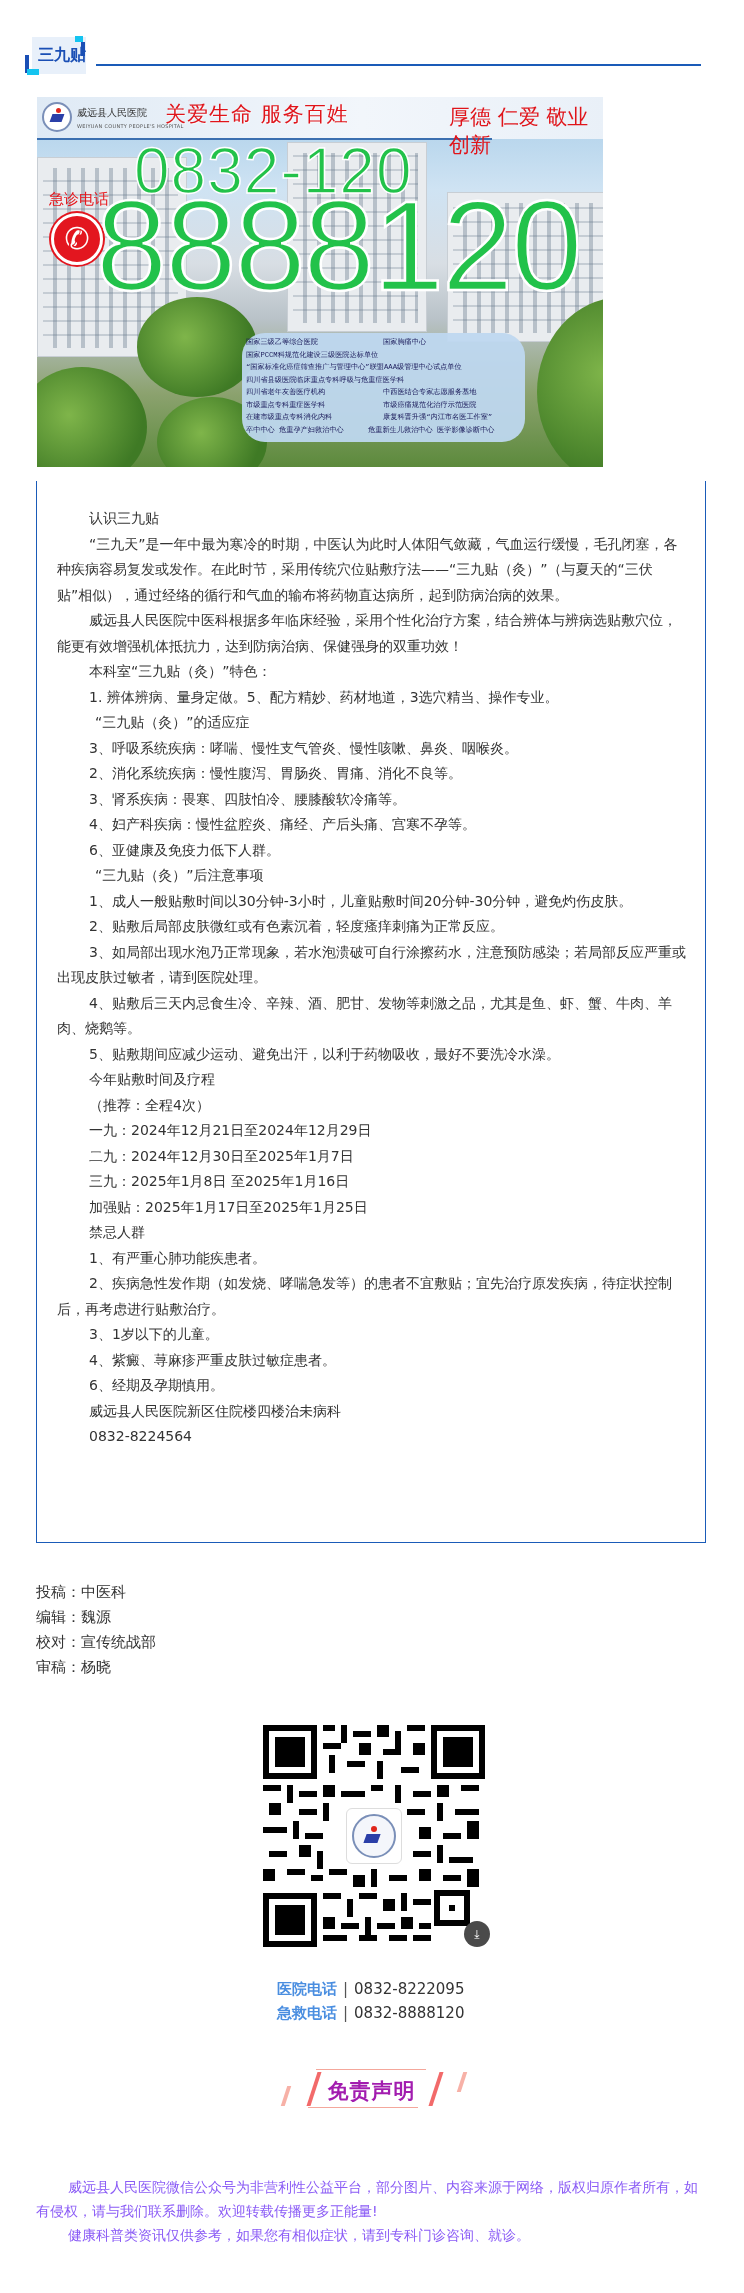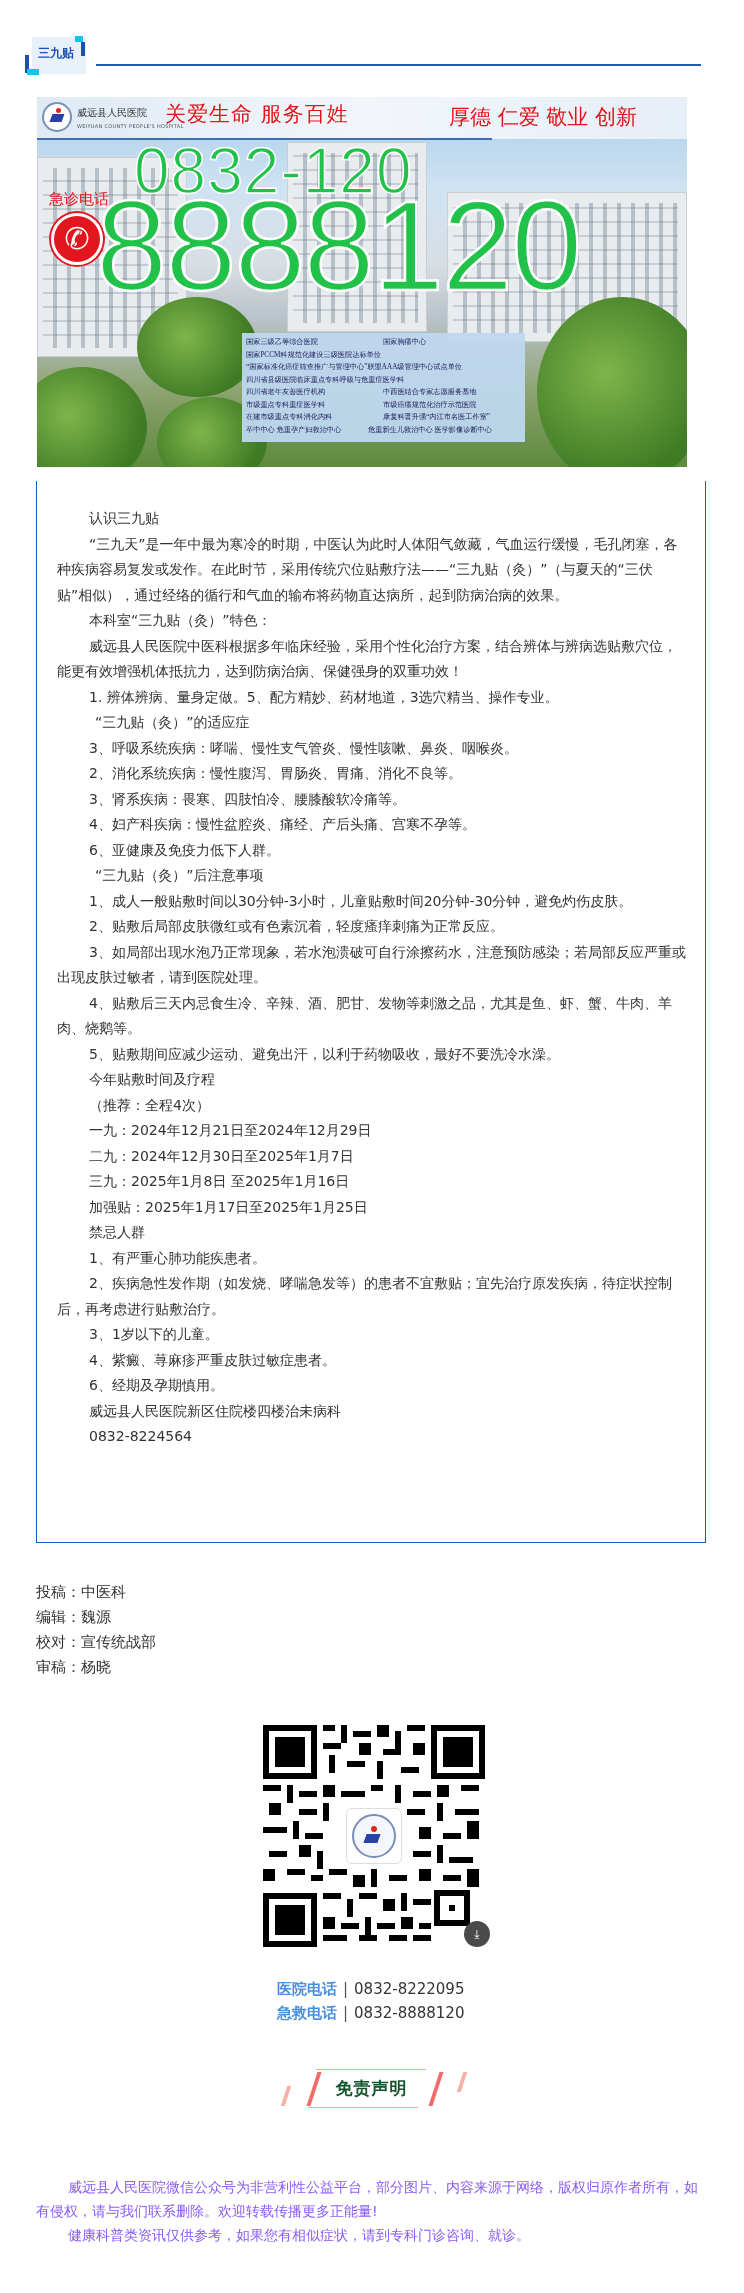--- a/index.html
+++ b/index.html
@@ -9,32 +9,32 @@
     color: #333333; position: relative;
   }
   
   .section-tag {
     position: absolute; left: 28px; top: 37px; width: 58px; height: 36px;
   }
   .section-tag .bg {
     position: absolute; left: 4px; top: 0; width: 54px; height: 37px; background: #e8f0fa;
   }
   .section-tag .label {
-    position: absolute; left: 10px; top: 8px; font-size: 12px; font-weight: bold; color: #1a4fb5;
+    position: absolute; left: 10px; top: 8px; font-size: 16px; font-weight: bold; color: #1a4fb5;
     letter-spacing: 0px; white-space: nowrap;
   }
   .corner-tr-cyan { position: absolute; left: 47px; top: -1px; width: 8px; height: 6px; background: #14c4f0; }
   .corner-tr-blue { position: absolute; left: 53px; top: 5px; width: 4px; height: 14px; background: #1a4fb5; }
   .corner-bl-blue { position: absolute; left: -3px; top: 18px; width: 4px; height: 18px; background: #1a4fb5; }
   .corner-bl-cyan { position: absolute; left: -1px; top: 32px; width: 12px; height: 6px; background: #14c4f0; }
   .header-line { position: absolute; left: 96px; top: 64px; width: 405px; height: 2px; background: #1a5bb8; }
 
   
   .banner {
-    position: absolute; left: 37px; top: 97px; width: 650px; height: 370px; overflow: hidden;
+    position: absolute; left: 37px; top: 97px; width: 566px; height: 370px; overflow: hidden;
     background: linear-gradient(180deg, #a8cde8 0%, #cfe3f3 25%, #d8dee4 45%, #b9c2c8 60%, #8ca26f 80%, #5c8a3c 100%);
   }
   .banner .sky-band { position: absolute; left: 0; top: 0; width: 650px; height: 42px; background: linear-gradient(90deg, #dfeaf5, #f2f6fb 50%, #e6eef7); }
   .banner .divline { position: absolute; left: 0; top: 41px; width: 455px; height: 2px; background: #3b6fb0; }
   .banner .building { position: absolute; background: #e9ecef; border: 1px solid #c8ced4; }
   .banner .window-grid { position: absolute; background-image: repeating-linear-gradient(90deg, transparent 0 10px, rgba(90,110,130,.35) 10px 14px), repeating-linear-gradient(0deg, transparent 0 12px, rgba(90,110,130,.25) 12px 14px); }
   .banner .tree { position: absolute; border-radius: 50%; background: radial-gradient(circle at 40% 40%, #7fb54a, #3f7a25 70%); }
   .banner .logo {
     position: absolute; left: 5px; top: 5px; width: 30px; height: 30px; border-radius: 50%;
     background: #fff; border: 2px solid #7a8fb8;
@@ -48,21 +48,21 @@
   .banner .phone-area { position: absolute; left: 97px; top: 42px; font-family: "Liberation Sans", sans-serif; font-size: 64px; color: #22c24a; -webkit-text-stroke: 1.5px #fff; letter-spacing: 1px; line-height: 1; }
   .banner .emerg-label { position: absolute; left: 12px; top: 93px; font-size: 15px; color: #e8141a; }
   .banner .phone-icon {
     position: absolute; left: 14px; top: 116px; width: 52px; height: 52px; border-radius: 50%;
     background: #e3161f; border: 3px solid #fff; box-shadow: 0 0 0 2px #e3161f;
     color: #fff; font-size: 30px; text-align: center; line-height: 46px;
   }
   .banner .phone-main { position: absolute; left: 59px; top: 85px; font-family: Liberation Sans, sans-serif; font-size: 128px; color: #22c24a; -webkit-text-stroke: 2.5px #fff; line-height: 1; letter-spacing: -2px; }
   .banner .honors {
     position: absolute; left: 205px; top: 236px; width: 283px; height: 109px; background: rgba(190,216,240,.94);
-    padding: 3px 4px; font-family: Liberation Serif, serif; font-size: 7.2px; color: #1a1a5a; line-height: 12.5px;
+    padding: 3px 4px; font-family: Liberation Mono, monospace; font-size: 7.2px; color: #1a1a5a; line-height: 12.5px; border-radius: 23px;
   }
   .banner .honors .row { display: flex; white-space: nowrap; }
   .banner .honors .col1 { width: 137px; }
 
   
   .content-box {
     position: absolute; left: 36px; top: 481px; width: 670px; height: 1062px;
     border-left: 1px solid #1a5bb8; border-right: 1px solid #1a5bb8; border-bottom: 1px solid #1a5bb8;
   }
   .content-box .text { position: absolute; left: 20px; top: 25px; width: 630px; font-size: 14px; line-height: 25.5px; color: #333; }
@@ -82,21 +82,21 @@
   .qr .save-btn { position: absolute; left: 201px; top: 196px; width: 26px; height: 26px; border-radius: 50%; background: #4a4a4a; color: #fff; font-size: 12px; text-align: center; line-height: 26px; }
 
   .contact { position: absolute; left: 277px; top: 1977px; font-size: 15px; line-height: 24px; color: #333; white-space: nowrap; }
   .contact .lbl { color: #4a8ee0; font-weight: bold; margin-top: 20px; }
   .contact .sep { color: #555; padding: 0 6px; }
 
   
   .disclaimer-title { position: absolute; left: 274px; top: 2069px; width: 195px; height: 40px; }
   .disclaimer-title .topline { position: absolute; left: 42px; top: 0; width: 110px; height: 1px; background: #f4a79b; }
   .disclaimer-title .botline { position: absolute; left: 34px; top: 38px; width: 110px; height: 1px; background: #f4a79b; }
-  .disclaimer-title .text { position: absolute; left: 0; top: 8px; width: 195px; text-align: center; font-size: 17px; font-weight: bold; color: #14532d; letter-spacing: 1px; }
+  .disclaimer-title .text { position: absolute; left: 0; top: 8px; width: 195px; text-align: center; font-size: 21px; font-weight: bold; color: #a21caf; letter-spacing: 1px; }
   .slash { position: absolute; width: 4px; transform: skewX(-18deg); }
   .slash.s1 { left: 38px; top: 3px; height: 34px; background: #f26a6a; }
   .slash.s2 { left: 10px; top: 17px; height: 20px; background: #f7b1a7; }
   .slash.s3 { left: 160px; top: 3px; height: 34px; background: #f26a6a; }
   .slash.s4 { left: 186px; top: 3px; height: 20px; background: #f7b1a7; }
 
   .footer { position: absolute; left: 36px; top: 2175px; width: 670px; font-size: 14px; line-height: 24px; color: #8b5cf6; }
   .footer p.ind { text-indent: 32px; }
 </style>
 </head>
@@ -168,22 +168,22 @@
         <span style="width:122px;display:inline-block">卒中中心 危重孕产妇救治中心</span>
         <span>危重新生儿救治中心 医学影像诊断中心</span>
       </div>
   </div>
 </div>
 
 <div class="content-box">
   <div class="text">
     <p class="ind">认识三九贴</p>
     <p class="ind">“三九天”是一年中最为寒冷的时期，中医认为此时人体阳气敛藏，气血运行缓慢，毛孔闭塞，各种疾病容易复发或发作。在此时节，采用传统穴位贴敷疗法——“三九贴（灸）”（与夏天的“三伏贴”相似），通过经络的循行和气血的输布将药物直达病所，起到防病治病的效果。</p>
+    <p class="ind">威远县人民医院中医科根据多年临床经验，采用个性化治疗方案，结合辨体与辨病选贴敷穴位，能更有效增强机体抵抗力，达到防病治病、保健强身的双重功效！</p>
     <p class="ind">本科室“三九贴（灸）”特色：</p>
-    <p class="ind">威远县人民医院中医科根据多年临床经验，采用个性化治疗方案，结合辨体与辨病选贴敷穴位，能更有效增强机体抵抗力，达到防病治病、保健强身的双重功效！</p>
     <p class="ind">1. 辨体辨病、量身定做。5、配方精妙、药材地道，3选穴精当、操作专业。</p>
     <p class="ind3">“三九贴（灸）”的适应症</p>
     <p class="ind">3、呼吸系统疾病：哮喘、慢性支气管炎、慢性咳嗽、鼻炎、咽喉炎。</p>
     <p class="ind">2、消化系统疾病：慢性腹泻、胃肠炎、胃痛、消化不良等。</p>
     <p class="ind">3、肾系疾病：畏寒、四肢怕冷、腰膝酸软冷痛等。</p>
     <p class="ind">4、妇产科疾病：慢性盆腔炎、痛经、产后头痛、宫寒不孕等。</p>
     <p class="ind">6、亚健康及免疫力低下人群。</p>
     <p class="ind3">“三九贴（灸）”后注意事项</p>
     <p class="ind">1、成人一般贴敷时间以30分钟-3小时，儿童贴敷时间20分钟-30分钟，避免灼伤皮肤。</p>
     <p class="ind">2、贴敷后局部皮肤微红或有色素沉着，轻度瘙痒刺痛为正常反应。</p>

